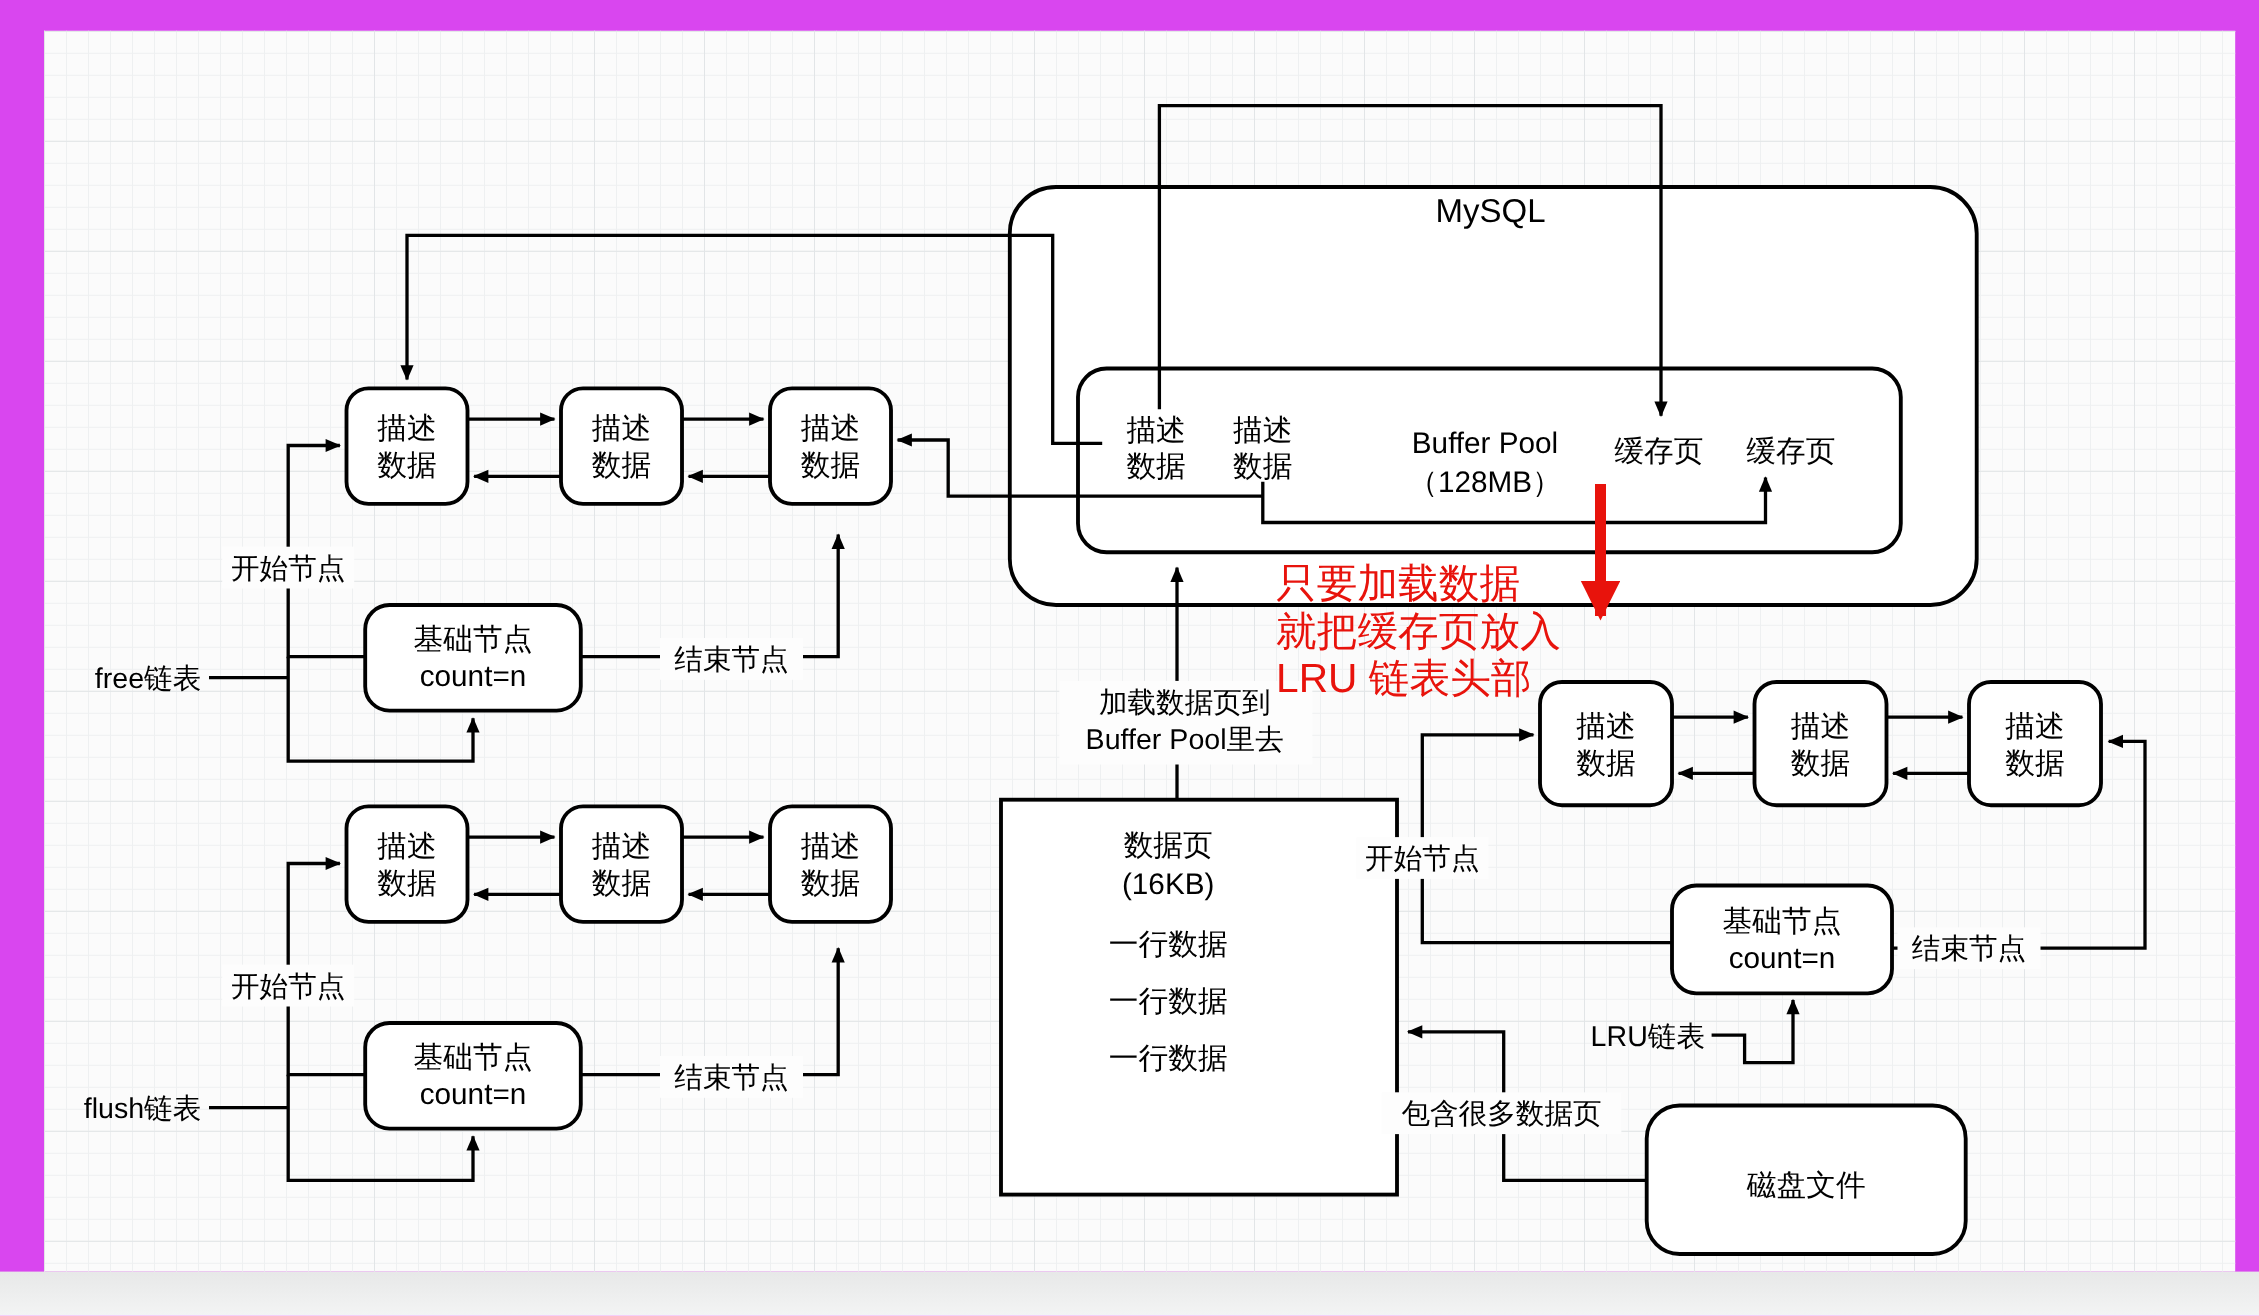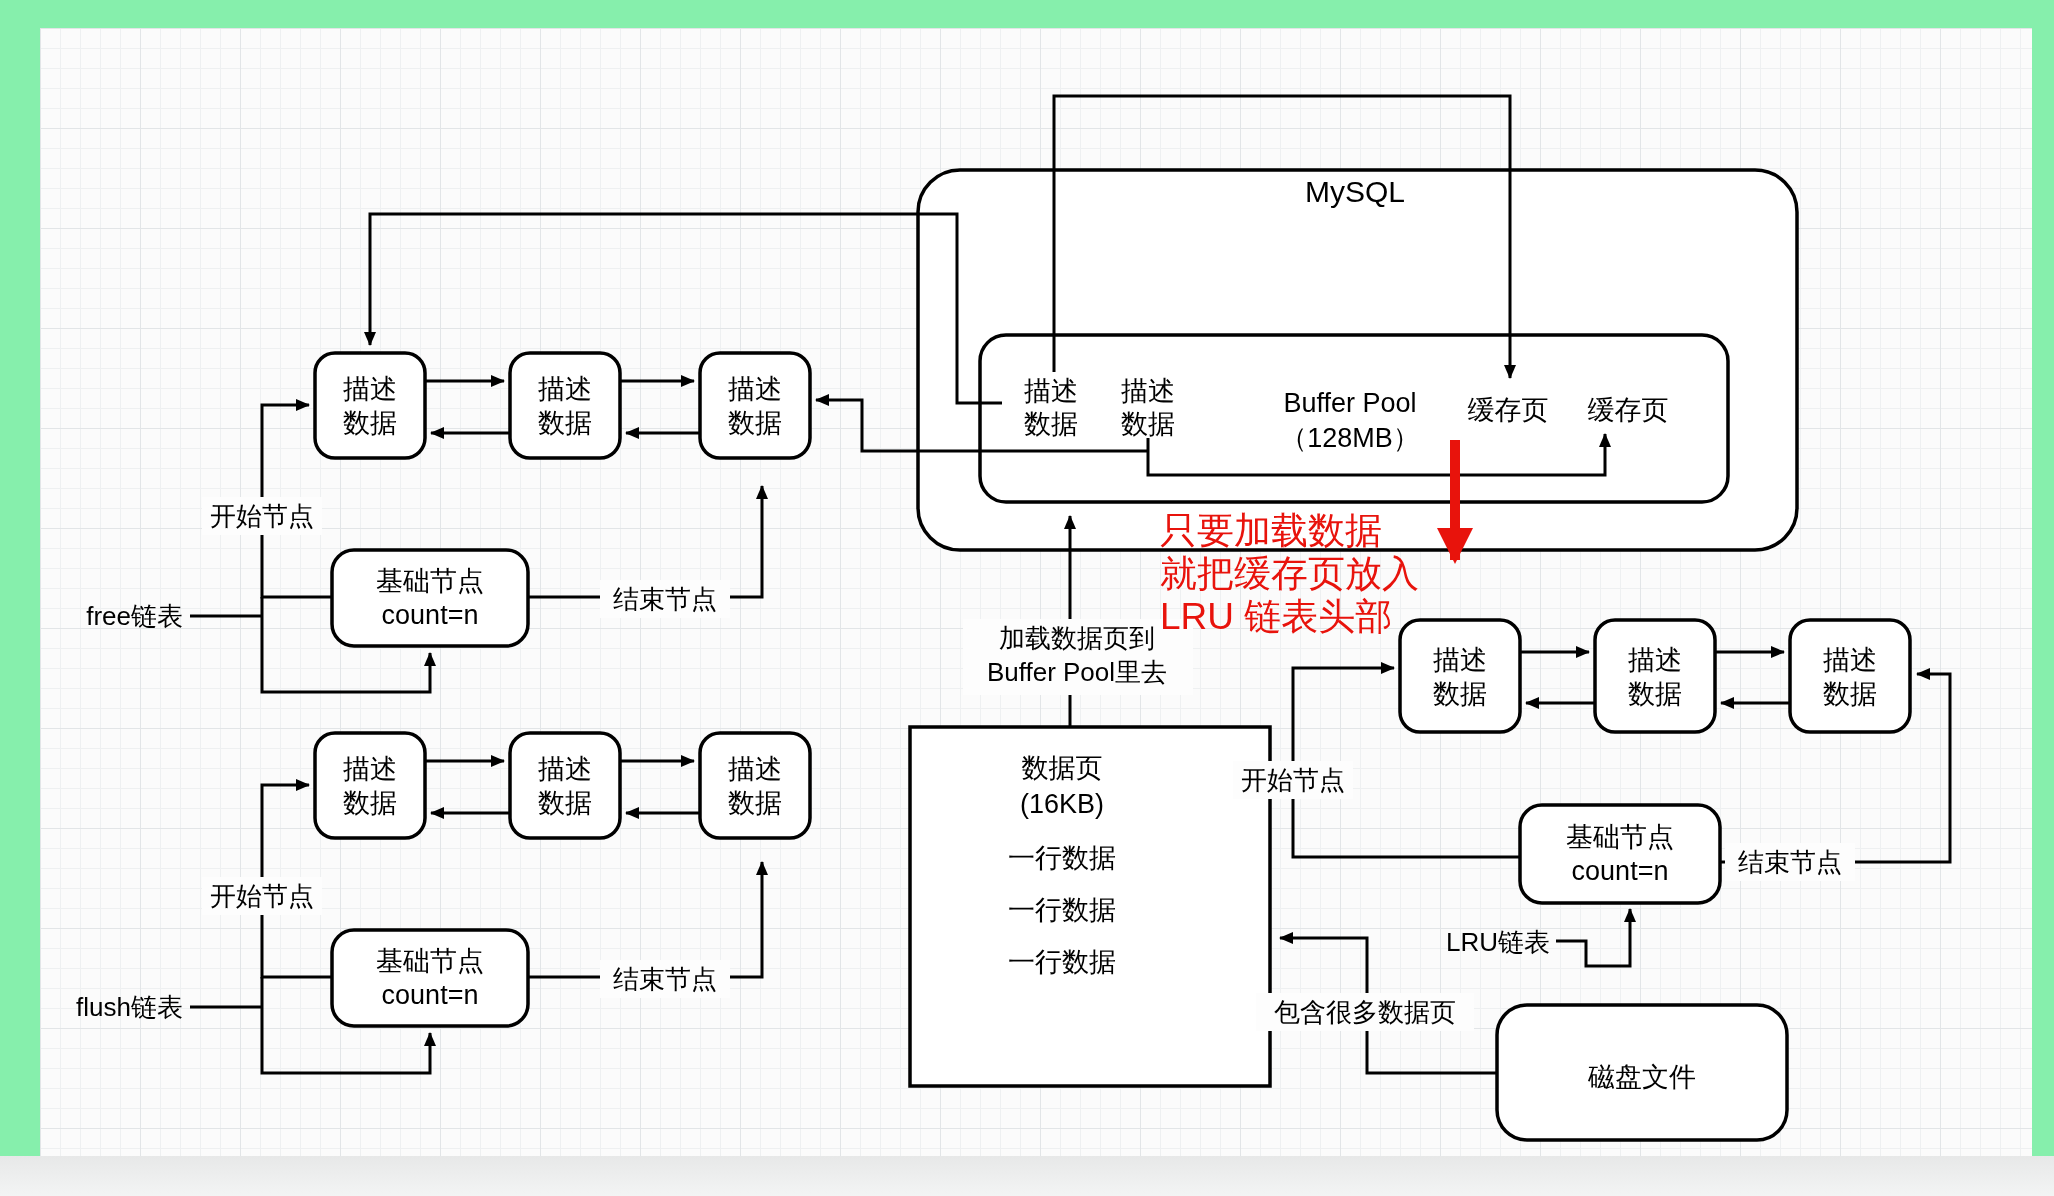--- a/index.html
+++ b/index.html
@@ -1,16 +1,16 @@
 <!DOCTYPE html>
 <html><head>
 <meta charset="utf-8">
 <style>
   html,body{margin:0;padding:0;background:#fff;}
-  .page{position:relative;width:2054px;height:1196px;background:#86efac;overflow:hidden;
+  .page{position:relative;width:2054px;height:1196px;background:#d946ef;overflow:hidden;
         font-family:"Liberation Sans","DejaVu Sans",sans-serif;}
   .grid{position:absolute;left:40px;top:28px;width:1992px;height:1128px;background-color:#fbfbfb;
     background-image:
       linear-gradient(#e2e5e7 1px, transparent 1px),
       linear-gradient(90deg,#e2e5e7 1px, transparent 1px),
       linear-gradient(#eef0f1 1px, transparent 1px),
       linear-gradient(90deg,#eef0f1 1px, transparent 1px);
     background-size:100px 100px,100px 100px,20px 20px,20px 20px;}
   .bottom-strip{position:absolute;left:0;top:1156px;width:2054px;height:40px;
     background:linear-gradient(#e7e8e8,#f3f4f4);}

